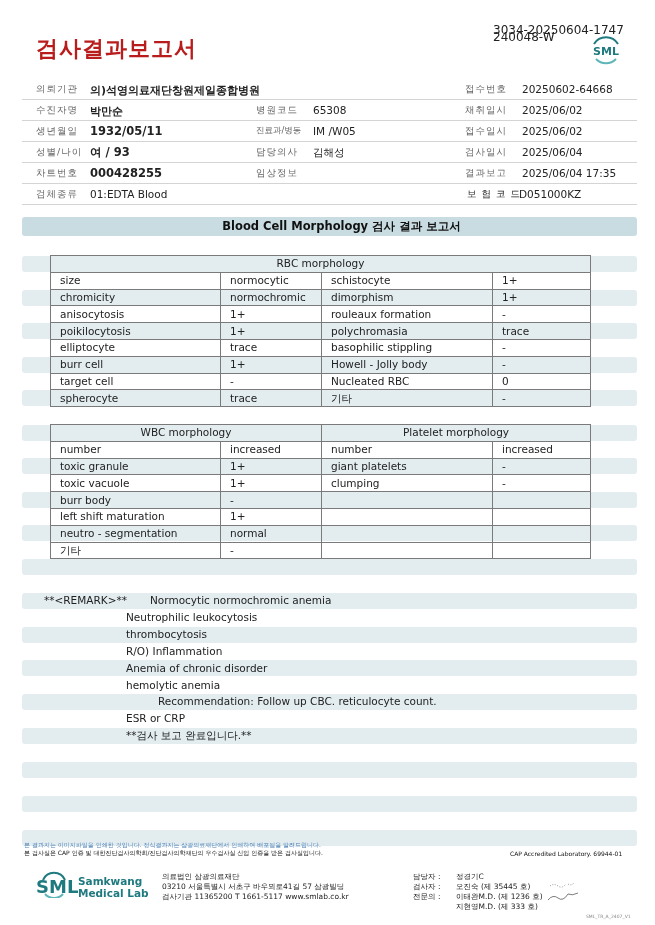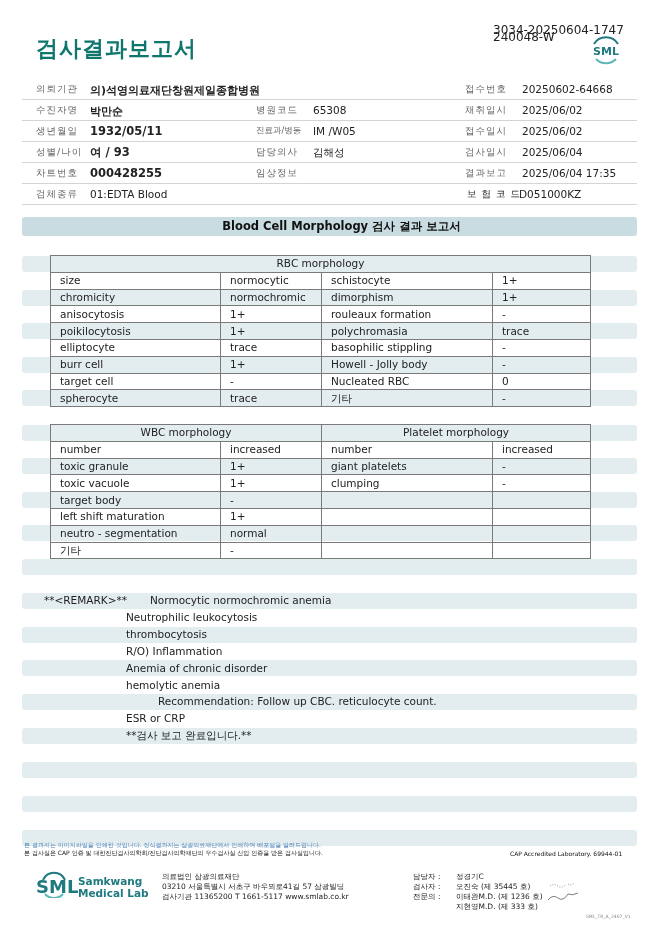--- a/index.html
+++ b/index.html
@@ -1,19 +1,19 @@
 <!DOCTYPE html>
 <html><head>
 <meta charset="utf-8">
 <style>
   * { box-sizing: border-box; margin: 0; padding: 0; }
   html, body { width: 655px; height: 925px; background: #ffffff; overflow: hidden; }
   body { position: relative; font-family: "DejaVu Sans", sans-serif; color: #222; font-size: 11px; }
 
-  .page-title { position: absolute; left: 36px; top: 34px; font-size: 22px; font-weight: bold; color: #0f766e; letter-spacing: 1px; }
+  .page-title { position: absolute; left: 36px; top: 34px; font-size: 22px; font-weight: bold; color: #b91c1c; letter-spacing: 1px; }
   .doc-id { position: absolute; left: 493px; top: 27px; font-size: 12px; line-height: 7px; color: #222; }
   .logo-top { position: absolute; left: 588px; top: 32px; width: 36px; height: 36px; }
 
   
   .info { position: absolute; left: 22px; top: 79px; width: 615px; }
   .info-row { position: relative; height: 21px; border-bottom: 1px solid #d4d4d4; }
   .info-row span { position: absolute; top: 4px; white-space: nowrap; }
   .lbl { font-size: 9.5px; color: #666; letter-spacing: 1px; }
   .lbl-sm { font-size: 8.5px; color: #666; letter-spacing: 0; }
   .val { font-size: 10.5px; color: #222; }
@@ -228,21 +228,21 @@
         <td>giant platelets</td>
         <td>-</td>
       </tr>
       <tr>
         <td>toxic vacuole</td>
         <td>1+</td>
         <td>clumping</td>
         <td>-</td>
       </tr>
       <tr>
-        <td>target body</td>
+        <td>burr body</td>
         <td>-</td>
         <td></td>
         <td></td>
       </tr>
       <tr>
         <td>left shift maturation</td>
         <td>1+</td>
         <td></td>
         <td></td>
       </tr>

